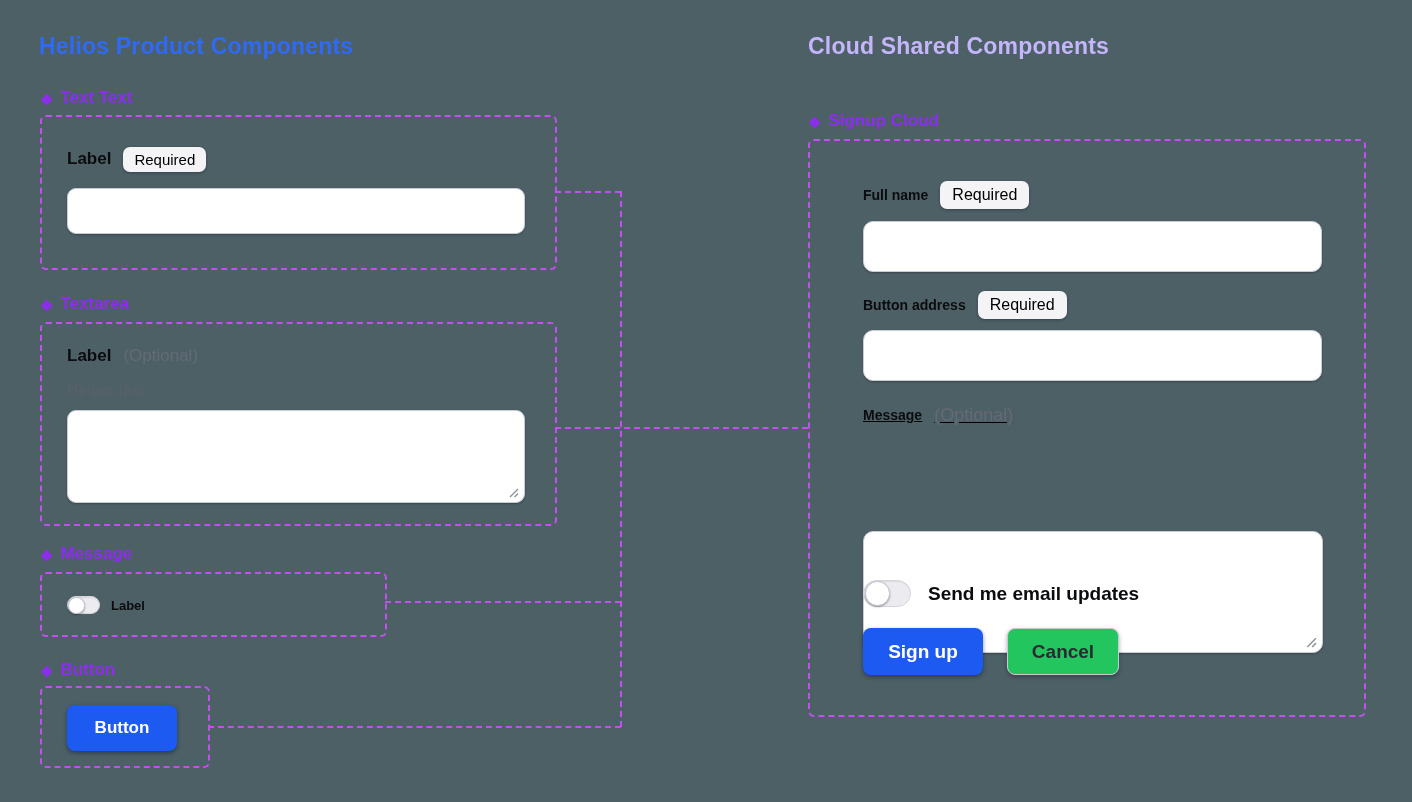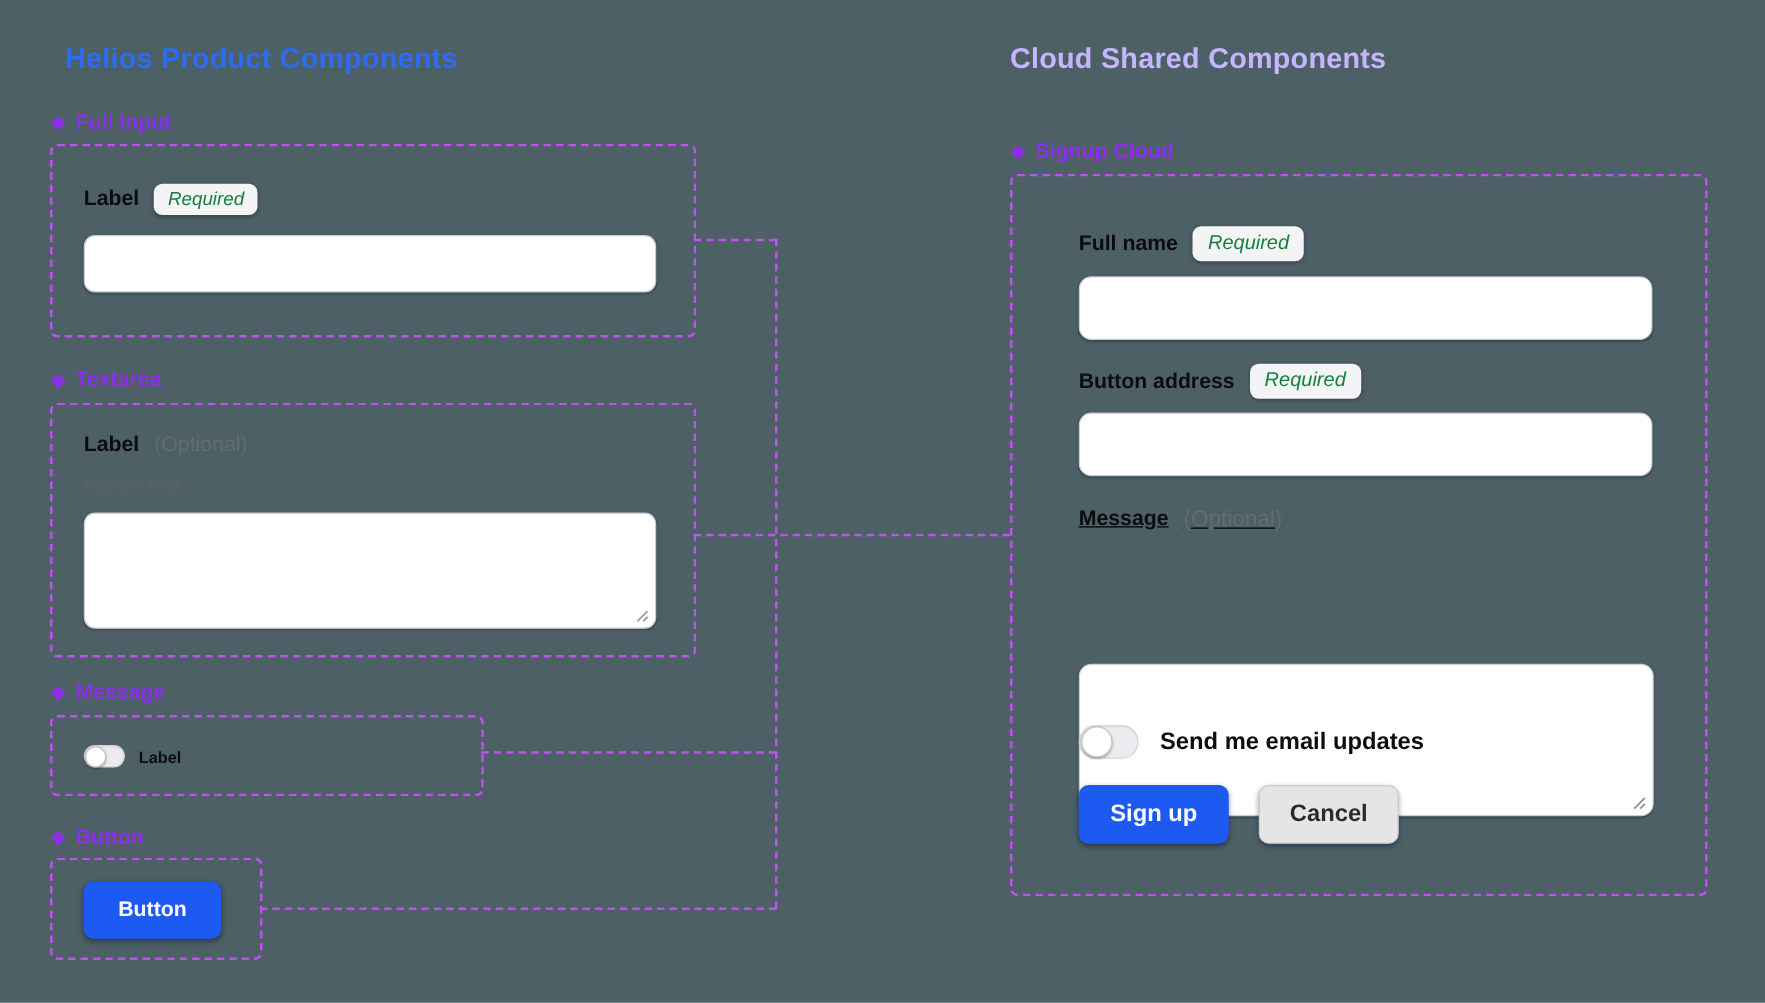--- a/index.html
+++ b/index.html
@@ -17,26 +17,26 @@
   .comp-label{display:flex;align-items:center;gap:7px;color:#8e2df0;font-size:17px;font-weight:700;}
   .comp-label .glyph{font-size:15px;line-height:1;transform:translateY(1px);}
   
   .frame{border:2px dashed #c050f0;border-radius:6px;background:transparent;}
   .conn-h{border-top:2px dashed #c050f0;height:0;}
   .conn-v{border-left:2px dashed #c050f0;width:0;}
   
   .lblrow{display:flex;align-items:center;gap:12px;}
   .flabel{font-weight:700;color:#0b0c0f;}
   .flabel.sm{font-size:17px;}
-  .flabel.lg{font-size:17px;}
+  .flabel.lg{font-size:14px;}
   .muted{color:#646a76;font-weight:400;}
   .badge{
-    background:#f4f4f6;color:#15803d;border-radius:7px;
+    background:#f4f4f6;color:#000000;border-radius:7px;
     box-shadow:0 1px 3px rgba(15,15,25,.35);
-    display:inline-flex;align-items:center;justify-content:center;font-style:italic;
+    display:inline-flex;align-items:center;justify-content:center;
   }
   .badge.sm{font-size:15px;padding:4px 11px;}
   .badge.lg{font-size:16px;padding:5px 12px;}
   .helper{font-size:16px;color:#5a6069;}
   
   .tinput{
     background:#fff;border:1px solid #c9cdd6;border-radius:9px;
     box-shadow:0 1px 2px rgba(0,0,0,.28);box-sizing:border-box;
   }
   .tarea{position:relative;}
@@ -50,35 +50,35 @@
   .toggle.sm .knob{width:17px;height:17px;top:-0.5px;left:0px;}
   .toggle.lg{width:48px;height:27px;}
   .toggle.lg .knob{width:25px;height:25px;top:0px;left:1px;}
   .trow{display:flex;align-items:center;}
   .tlabel-sm{font-size:13px;font-weight:700;color:#0b0c0f;margin-left:11px;}
   .tlabel-lg{font-size:19px;font-weight:700;color:#0b0c0f;margin-left:17px;}
   
   .btn{display:flex;align-items:center;justify-content:center;border-radius:8px;
     box-sizing:border-box;cursor:pointer;}
   .btn.primary{background:#1c5af2;color:#fff;box-shadow:0 2px 4px rgba(5,15,45,.45);}
-  .btn.secondary{background:#e5e5e5;color:#2a2b31;border:1.5px solid #c9cbd3;
+  .btn.secondary{background:#22c55e;color:#2a2b31;border:1.5px solid #c9cbd3;
     box-shadow:0 2px 4px rgba(5,15,45,.35);}
   .btn.sm{font-size:17px;font-weight:600;}
   .btn.lg{font-size:19px;font-weight:600;}
 </style>
 </head>
 <body>
 
 <div class="canvas">
 
-  <div class="abs panel-title blue" style="left:52px;top:33px;">Helios Product Components</div>
+  <div class="abs panel-title blue" style="left:39px;top:33px;">Helios Product Components</div>
 
   <div class="abs comp-label" style="left:40px;top:88px;">
     <span class="glyph">❖</span>
-    <span>Full Input</span>
+    <span>Text Text</span>
   </div>
   <div class="abs frame" style="left:40px;top:115px;width:513px;height:151px;"></div>
   <div class="abs lblrow" style="left:67px;top:145px;height:28px;">
     <span class="flabel sm">Label</span>
     <span class="badge sm">Required</span>
   </div>
   <div class="abs tinput" style="left:67px;top:188px;width:458px;height:46px;"></div>
 
   <div class="abs comp-label" style="left:40px;top:294px;">
     <span class="glyph">❖</span>

